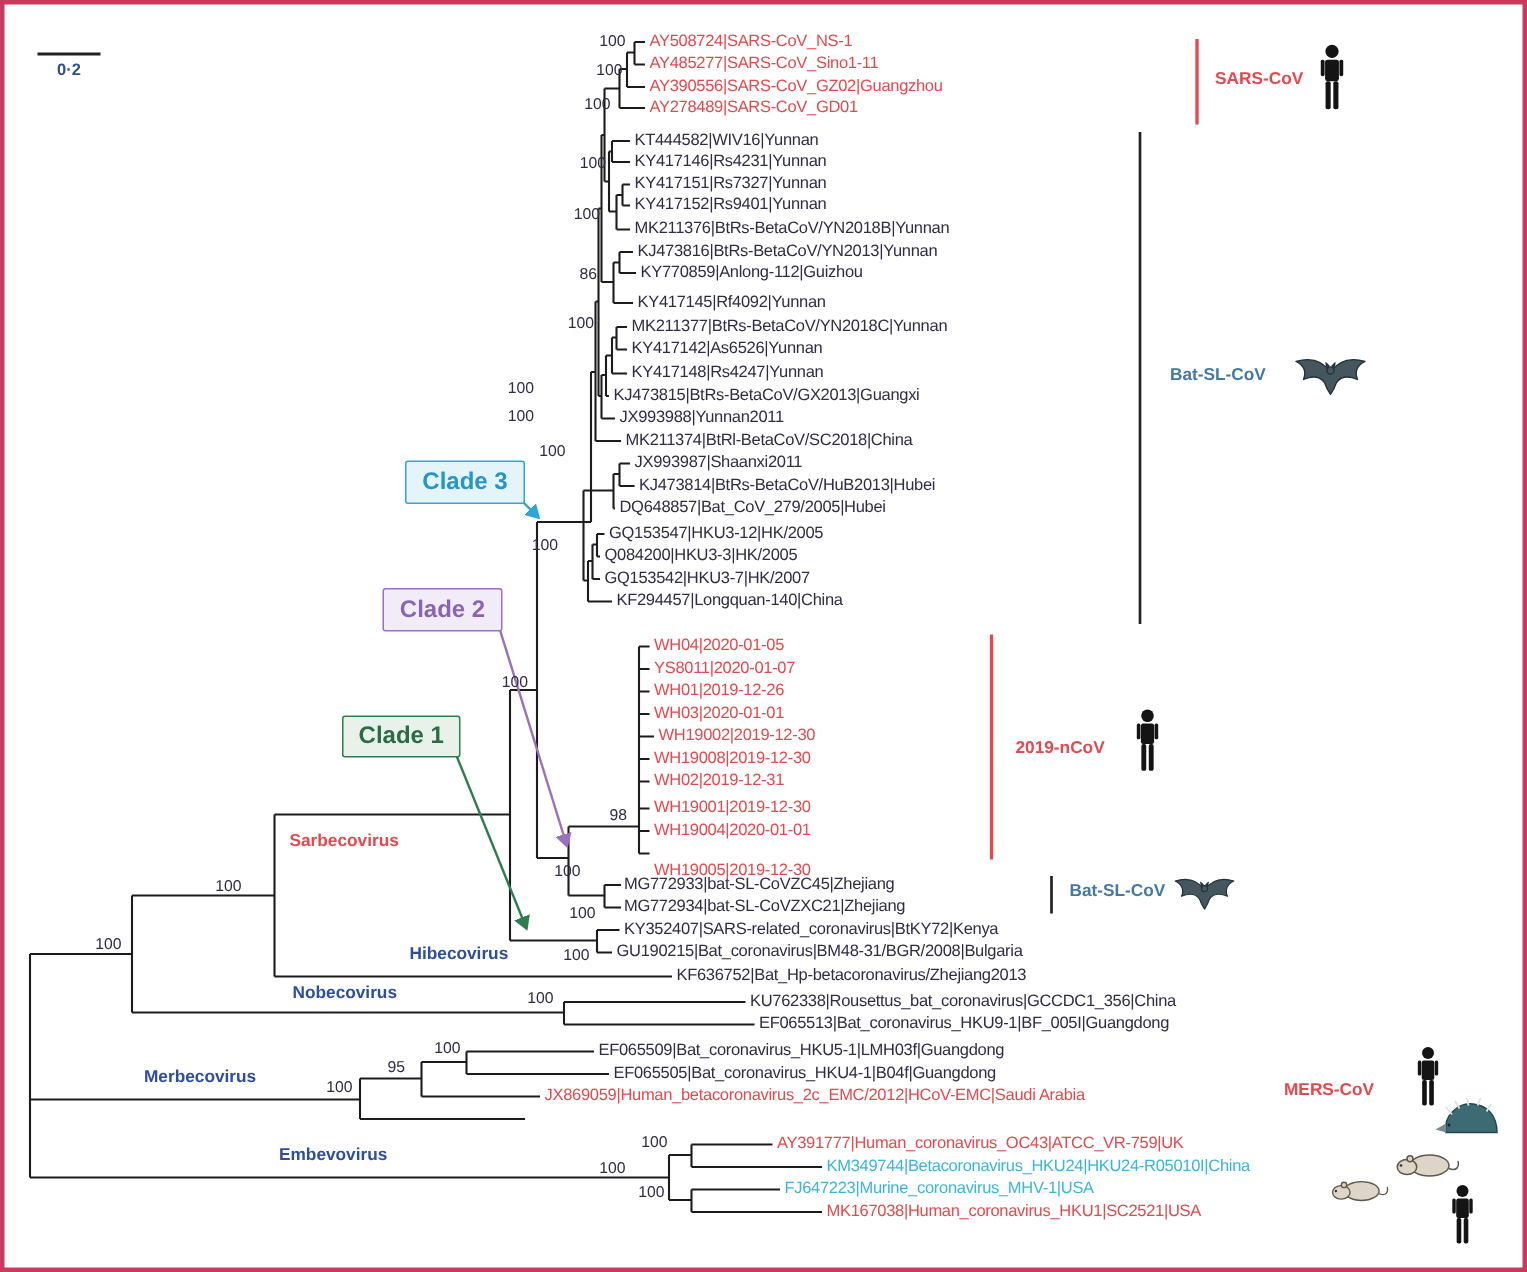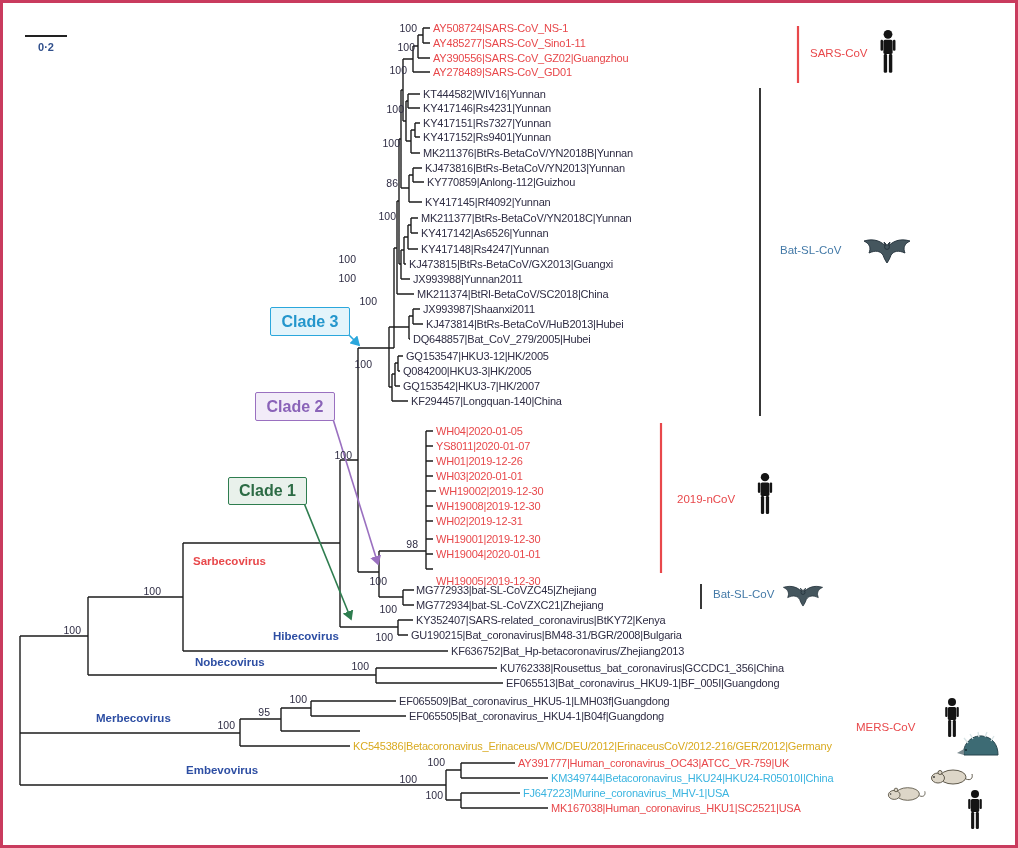--- a/index.html
+++ b/index.html
@@ -15,21 +15,21 @@
   }
   .bs{
     position:absolute; white-space:nowrap; font-size:10.5px; color:#2f2d44;
     transform:translate(-100%,-50%); line-height:1;
   }
   .group-label{
     position:absolute; white-space:nowrap; font-size:11.5px; font-weight:bold;
     transform:translateY(-50%); line-height:1;
   }
   .side-label{
-    position:absolute; white-space:nowrap; font-size:11.5px; font-weight:normal;
+    position:absolute; white-space:nowrap; font-size:11.5px; font-weight:bold;
     transform:translateY(-50%); line-height:1;
   }
   .clade-box{
     position:absolute; border:1.6px solid; border-radius:2px;
     display:flex; align-items:center; justify-content:center;
     font-size:16px; font-weight:bold;
   }
   .scale-label{
     position:absolute; transform:translate(-50%,-50%); font-size:11px;
     color:#31508c; font-weight:bold;
@@ -194,21 +194,21 @@
     <div class="tip" style="left: 433px; top: 566px; color: rgb(232, 72, 75); margin-top: 12px;">WH19005|2019-12-30</div>
     <div class="tip" style="left: 413px; top: 587px; color: rgb(47, 45, 68);">MG772933|bat-SL-CoVZC45|Zhejiang</div>
     <div class="tip" style="left: 413px; top: 602px; color: rgb(47, 45, 68);">MG772934|bat-SL-CoVZXC21|Zhejiang</div>
     <div class="tip" style="left: 413px; top: 617px; color: rgb(47, 45, 68);">KY352407|SARS-related_coronavirus|BtKY72|Kenya</div>
     <div class="tip" style="left: 408px; top: 632px; color: rgb(47, 45, 68);">GU190215|Bat_coronavirus|BM48-31/BGR/2008|Bulgaria</div>
     <div class="tip" style="left: 448px; top: 648px; color: rgb(47, 45, 68);">KF636752|Bat_Hp-betacoronavirus/Zhejiang2013</div>
     <div class="tip" style="left: 497px; top: 665px; color: rgb(47, 45, 68);">KU762338|Rousettus_bat_coronavirus|GCCDC1_356|China</div>
     <div class="tip" style="left: 503px; top: 680px; color: rgb(47, 45, 68);">EF065513|Bat_coronavirus_HKU9-1|BF_005I|Guangdong</div>
     <div class="tip" style="left: 396px; top: 698px; color: rgb(47, 45, 68);">EF065509|Bat_coronavirus_HKU5-1|LMH03f|Guangdong</div>
     <div class="tip" style="left: 406px; top: 713px; color: rgb(47, 45, 68);">EF065505|Bat_coronavirus_HKU4-1|B04f|Guangdong</div>
-    <div class="tip" style="left: 350px; top: 743px; color: rgb(217, 170, 32);">KC545386|Betacoronavirus_Erinaceus/VMC/DEU/2012|ErinaceusCoV/2012-216/GER/2012|Germany</div>
+    <div class="tip" style="left: 360px; top: 728px; color: rgb(232, 72, 75);">JX869059|Human_betacoronavirus_2c_EMC/2012|HCoV-EMC|Saudi Arabia</div>
     <div class="tip" style="left: 515px; top: 760px; color: rgb(232, 72, 75);">AY391777|Human_coronavirus_OC43|ATCC_VR-759|UK</div>
     <div class="tip" style="left: 548px; top: 775px; color: rgb(58, 180, 224);">KM349744|Betacoronavirus_HKU24|HKU24-R05010I|China</div>
     <div class="tip" style="left: 520px; top: 790px; color: rgb(58, 180, 224);">FJ647223|Murine_coronavirus_MHV-1|USA</div>
     <div class="tip" style="left: 548px; top: 805px; color: rgb(232, 72, 75);">MK167038|Human_coronavirus_HKU1|SC2521|USA</div>
 
   <div class="bs" style="left: 414px; top: 25px;">100</div>
     <div class="bs" style="left: 412px; top: 44px;">100</div>
     <div class="bs" style="left: 404px; top: 67px;">100</div>
     <div class="bs" style="left: 401px; top: 106px;">100</div>
     <div class="bs" style="left: 397px; top: 140px;">100</div>

